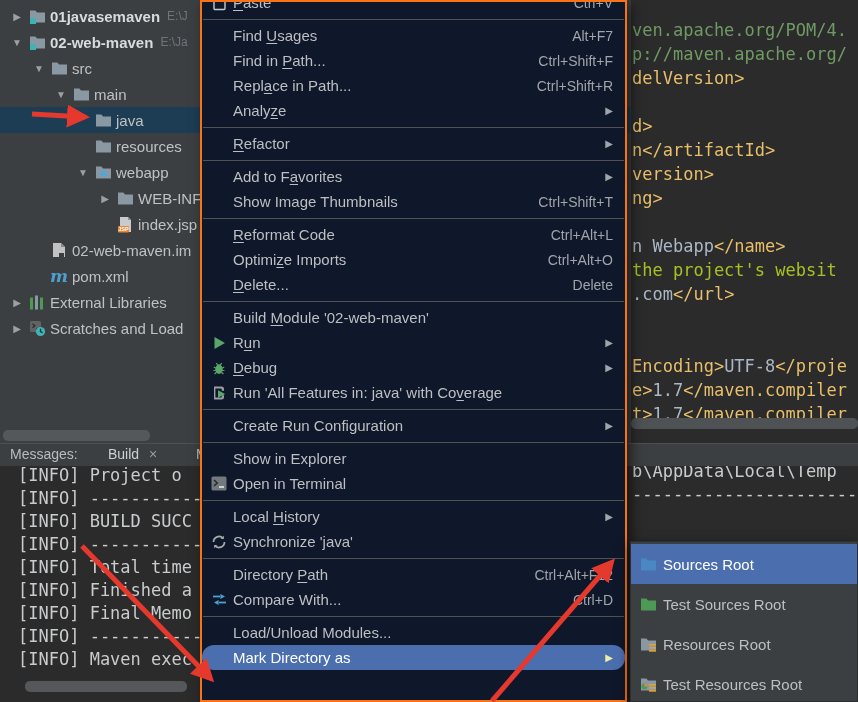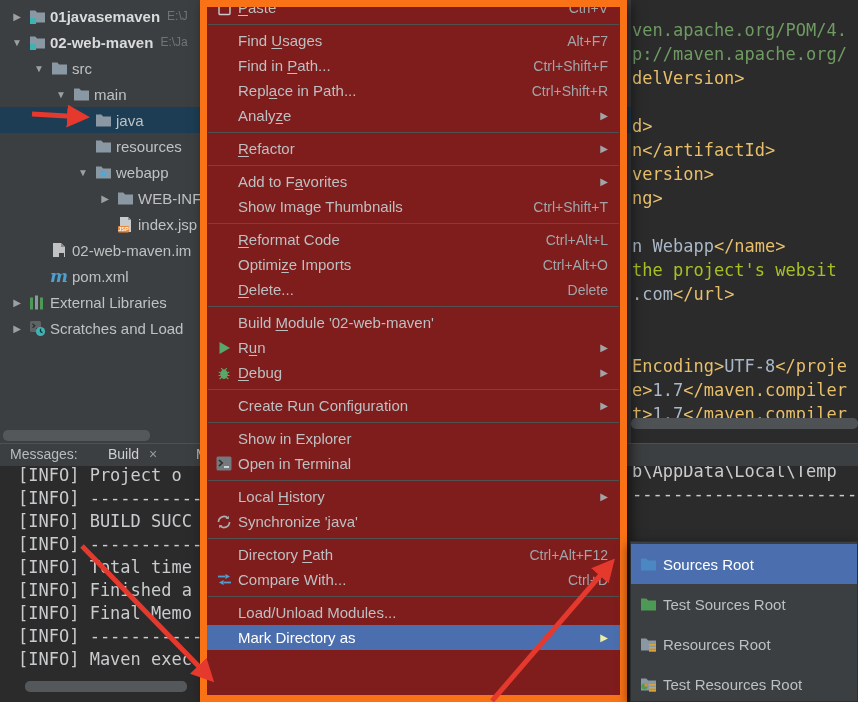--- a/index.html
+++ b/index.html
@@ -25,22 +25,22 @@
   #console-header{position:absolute;left:0;top:0;width:858px;height:22px;background:#3C3F41;
                   border-top:1px solid #4E5052;z-index:5;font-size:14px;color:#B8BCBE;}
   #console-header span{position:absolute;top:2px;}
   #console-left{position:absolute;left:0;top:21px;width:201px;height:220px;overflow:hidden;z-index:1;}
   #console-right{position:absolute;left:630px;top:17px;width:228px;height:90px;overflow:hidden;z-index:1;}
   .con-line{height:23px;line-height:23px;font-family:"DejaVu Sans Mono",monospace;font-size:17px;
             color:#C9CBCD;white-space:pre;padding-left:18px;}
   #console-right .con-line{padding-left:2px;}
   #console-hscroll{position:absolute;left:25px;top:238px;width:162px;height:11px;background:#55585A;border-radius:5px;z-index:2;}
   
-  #context-menu{position:absolute;left:200px;top:0;width:427px;height:702px;background:#7f1d1d;
-                border:7px solid #f97316;box-sizing:border-box;box-shadow:4px 4px 12px rgba(0,0,0,.55);
+  #context-menu{position:absolute;left:200px;top:0;width:427px;height:702px;background:#0f172a;
+                border:2px solid #f97316;box-sizing:border-box;box-shadow:4px 4px 12px rgba(0,0,0,.55);
                 z-index:20;overflow:hidden;}
   .ctx-item{height:25px;display:flex;align-items:center;padding:0 12px 0 6px;font-size:15px;color:#BDBFC1;white-space:nowrap;}
   .ctx-item .mi-icon{width:22px;flex:none;display:flex;align-items:center;justify-content:center;margin-right:3px;}
   .ctx-item .mi-label u{text-decoration:underline;text-underline-offset:2px;}
   .ctx-item .mi-sp{flex:1;}
   .ctx-item .mi-shortcut{color:#A1A5A9;font-size:14px;}
   .ctx-item .mi-arrow{color:#A1A5A9;font-size:10px;margin-left:8px;}
   .ctx-item.hl{color:#FFFFFF;}
   .ctx-item.hl .mi-arrow{color:#EDEDA6;}
   .ctx-sep{height:1px;background:#515151;margin:3.5px 1px;}
@@ -339,20 +339,30 @@
         <span class="mi-icon">
           <svg width="16" height="16" viewBox="0 0 16 16">
             <ellipse cx="8" cy="9.3" rx="3.7" ry="4.7" fill="#59A869"></ellipse>
             <path d="M8 4.6V9M5.2 3.2l1.6 1.7M10.8 3.2L9.2 4.9M2.8 7l2.2 1.2M13.2 7L11 8.2M2.5 10.5h2.4M13.5 10.5h-2.4M3.6 14l1.9-1.8M12.4 14l-1.9-1.8" stroke="#59A869" stroke-width="1.2" fill="none"></path>
           </svg>
         </span>
         <span class="mi-label"><u>D</u>ebug</span>
         <span class="mi-sp"></span>
         <span class="mi-arrow">▶</span>
       </div>
+      <div class="ctx-item">
+        <span class="mi-icon">
+          <svg width="16" height="16" viewBox="0 0 16 16">
+            <path d="M3 1.5h7.5A2.5 2.5 0 0 1 13 4v1.8h-2.2V4.6A1.2 1.2 0 0 0 9.6 3.4H4.4v9.2h5.2a1.2 1.2 0 0 0 1.2-1.2v-1.2H13V12a2.5 2.5 0 0 1-2.5 2.5H3z" fill="#9AA0A2"></path>
+            <path d="M7 5.2l7.2 3.8L7 12.8z" fill="#59A869"></path>
+          </svg>
+        </span>
+        <span class="mi-label">Run 'All Features in: java' with Co<u>v</u>erage</span>
+        <span class="mi-sp"></span>
+      </div>
       <div class="ctx-sep"></div>
       <div class="ctx-item">
         <span class="mi-icon"></span>
         <span class="mi-label">Create Run Configuration</span>
         <span class="mi-sp"></span>
         <span class="mi-arrow">▶</span>
       </div>
       <div class="ctx-sep"></div>
       <div class="ctx-item">
         <span class="mi-icon"></span>
@@ -407,21 +417,21 @@
         <span class="mi-label">Compare With...</span>
         <span class="mi-sp"></span>
         <span class="mi-shortcut">Ctrl+D</span>
       </div>
       <div class="ctx-sep"></div>
       <div class="ctx-item">
         <span class="mi-icon"></span>
         <span class="mi-label">Load/Unload Modules...</span>
         <span class="mi-sp"></span>
       </div>
-      <div class="ctx-item hl" style="background: rgb(75, 110, 175);">
+      <div class="ctx-item hl" style="background: rgb(75, 110, 175); border-radius: 12px;">
         <span class="mi-icon"></span>
         <span class="mi-label">Mark Directory as</span>
         <span class="mi-sp"></span>
         <span class="mi-arrow">▶</span>
       </div>
     </div>
 
   <div id="submenu">
       <div class="sub-item hl" style="background: rgb(75, 110, 175);">
         <span class="mi-icon">

